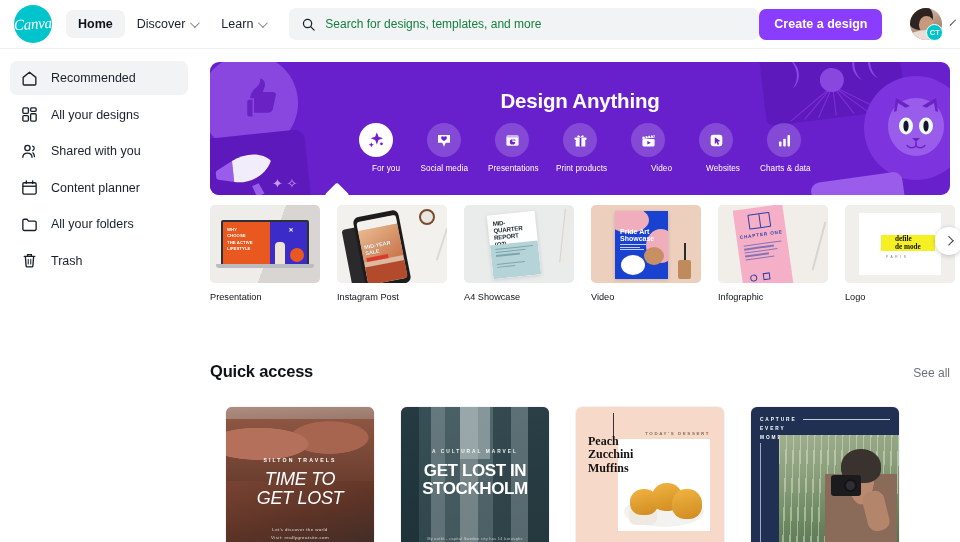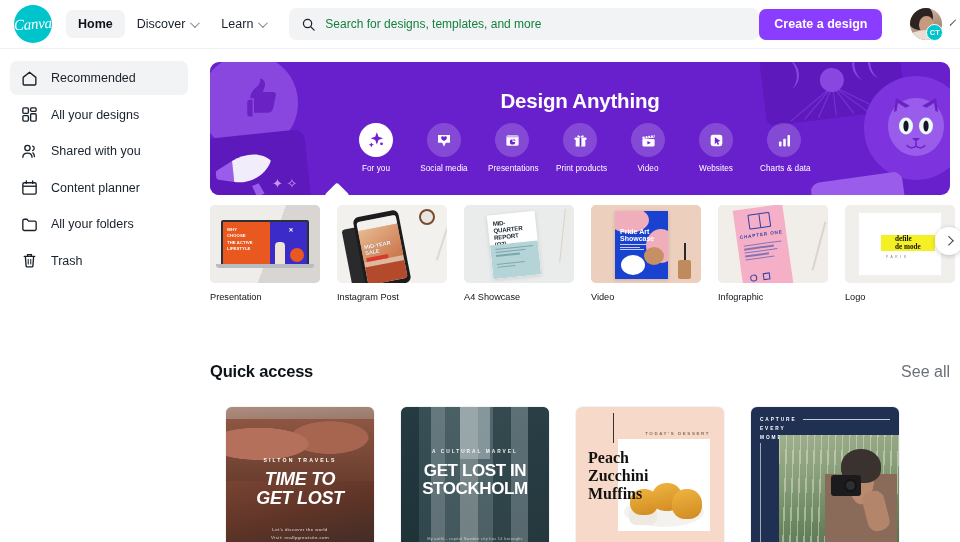--- a/index.html
+++ b/index.html
@@ -122,21 +122,21 @@
   .b-card { position: absolute; background: #5e19bd; }
   .b-title {
     position: absolute; left: 0; right: 0; top: 27px;
     text-align: center; color: #fff; font-size: 20.5px; font-weight: 700;
     letter-spacing: -0.2px;
   }
   .cats {
     position: absolute; left: 0; right: 0; top: 61px;
     display: flex; justify-content: center; gap: 20px;
   }
-  .cat { width: 48px; cursor: pointer; text-align: center; }
+  .cat { width: 48px; cursor: pointer; text-align: right; }
   .cat-ico {
     width: 34px; height: 34px; border-radius: 50%;
     background: rgba(255,255,255,0.19);
     margin: 0 auto 7px auto;
     display: flex; align-items: center; justify-content: center;
   }
   .cat.first .cat-ico { background: #fff; }
   .cat-label {
     font-size: 8.2px; color: #fff; white-space: nowrap;
     letter-spacing: .05px;
@@ -173,21 +173,21 @@
     border-right: 1.5px solid #3d4349; border-top: 1.5px solid #3d4349;
     transform: rotate(45deg) translateX(-1px);
   }
 
   
   .qa-head {
     position: absolute; left: 12px; top: 313px; width: 740px;
     display: flex; align-items: baseline; justify-content: space-between;
   }
   .qa-title { font-size: 16.5px; font-weight: 700; color: #0e1318; letter-spacing: -.2px; }
-  .qa-seeall { font-size: 16px; color: #6a7178; cursor: pointer; }
+  .qa-seeall { font-size: 12px; color: #6a7178; cursor: pointer; }
   .qa-grid {
     position: absolute; left: 28px; top: 358px;
     display: flex; gap: 27px;
   }
   .qa-card {
     width: 148px; height: 148px; border-radius: 6px;
     overflow: hidden; position: relative; cursor: pointer;
     box-shadow: 0 0 0 1px rgba(14,19,24,.05);
   }
 
@@ -259,39 +259,39 @@
 
   
   .q1 { position:absolute; inset:0; background:linear-gradient(165deg,#9e6552 0%,#7a4433 38%,#5c3326 70%,#3b2b28 100%); }
   .q1 .mesa { position:absolute; left:0; right:0; top:12px; height:62px;
     background: radial-gradient(ellipse at 22% 40%, #b4705a 0 30%, transparent 31%),
                 radial-gradient(ellipse at 70% 30%, #a7644f 0 26%, transparent 27%),
                 linear-gradient(180deg,#8d5642,#6b3e2f); }
   .q1 .sky { position:absolute; left:0; right:0; top:0; height:26px; background:linear-gradient(180deg,#b8b0a8,#9e8578); opacity:.55; }
   .q1 .kicker { position:absolute; left:0; right:0; top:50px; text-align:center; color:#fff; font-size:5.2px; letter-spacing:2.1px; font-weight:700; }
   .q1 .big { position:absolute; left:0; right:0; top:63px; text-align:center; color:#fff;
-    font-size:18px; font-weight:700; font-style:italic; line-height:1.04; letter-spacing:-.3px; }
+    font-size:18px; font-weight:400; font-style:italic; line-height:1.04; letter-spacing:-.3px; }
   .q1 .foot { position:absolute; left:0; right:0; bottom:14px; text-align:center; color:rgba(255,255,255,.82); font-size:4.4px; line-height:1.7; letter-spacing:.4px; }
 
   
   .q2 { position:absolute; inset:0; background:linear-gradient(170deg,#2a4046 0%,#1d3036 55%,#16262b 100%); }
   .q2 .alley { position:absolute; left:0; right:0; top:0; bottom:0;
     background: linear-gradient(90deg, #22383e 0 12%, #3f5a5f 12% 20%, #8a9ca0 20% 30%, #5d7479 30% 40%,
       #a9b7b8 40% 52%, #6c8287 52% 62%, #3c5257 62% 74%, #7d9094 74% 86%, #2c4248 86% 100%); opacity:.62; }
   .q2 .sky2 { position:absolute; left:40%; right:40%; top:0; height:52px; background:#b9c6ca; opacity:.5; }
   .q2 .kicker { position:absolute; left:0; right:0; top:42px; text-align:center; color:rgba(255,255,255,.92); font-size:4.8px; letter-spacing:2px; font-weight:700; }
   .q2 .big { position:absolute; left:0; right:0; top:55px; text-align:center; color:#fff;
     font-size:17px; font-weight:700; line-height:1.05; letter-spacing:-.4px; }
   .q2 .foot { position:absolute; left:0; right:0; bottom:14px; text-align:center; color:rgba(255,255,255,.62); font-size:3.9px; letter-spacing:.3px; }
 
   
   .q3 { position:absolute; inset:0; background:#f6d9c9; }
   .q3 .vr { position:absolute; left:37px; top:6px; width:1.1px; height:30px; background:#3a3230; }
   .q3 .kick { position:absolute; right:14px; top:24px; color:#8b6b5c; font-size:4.4px; letter-spacing:1.6px; font-weight:700; }
-  .q3 .ttl { position:absolute; left:12px; top:42px; font-family:"Liberation Serif", serif; font-weight:700; color:#13110f; font-size:16px; line-height:1.12; z-index:3; }
+  .q3 .ttl { position:absolute; left:12px; top:28px; font-family:"Liberation Serif", serif; font-weight:700; color:#13110f; font-size:12px; line-height:1.12; z-index:3; }
   .q3 .photo { position:absolute; left:42px; top:32px; width:92px; height:92px; background:#fff; overflow:hidden; }
   .q3 .plate { position:absolute; left:6px; bottom:4px; width:80px; height:30px; border-radius:50%; background:#f4f2ef; }
   .q3 .m { position:absolute; border-radius:48% 48% 42% 42%; background:linear-gradient(165deg,#f0b542,#d08a20); }
   .q3 .m1 { left:12px; bottom:16px; width:28px; height:26px; }
   .q3 .m2 { left:34px; bottom:20px; width:30px; height:28px; }
   .q3 .m3 { left:54px; bottom:12px; width:30px; height:30px; }
   .q3 .cup1 { position:absolute; left:11px; bottom:6px; width:28px; height:14px; background:#eeeae2; border-radius:0 0 7px 7px; }
 
   
   .q4 { position:absolute; inset:0; background:#1f3052; }

